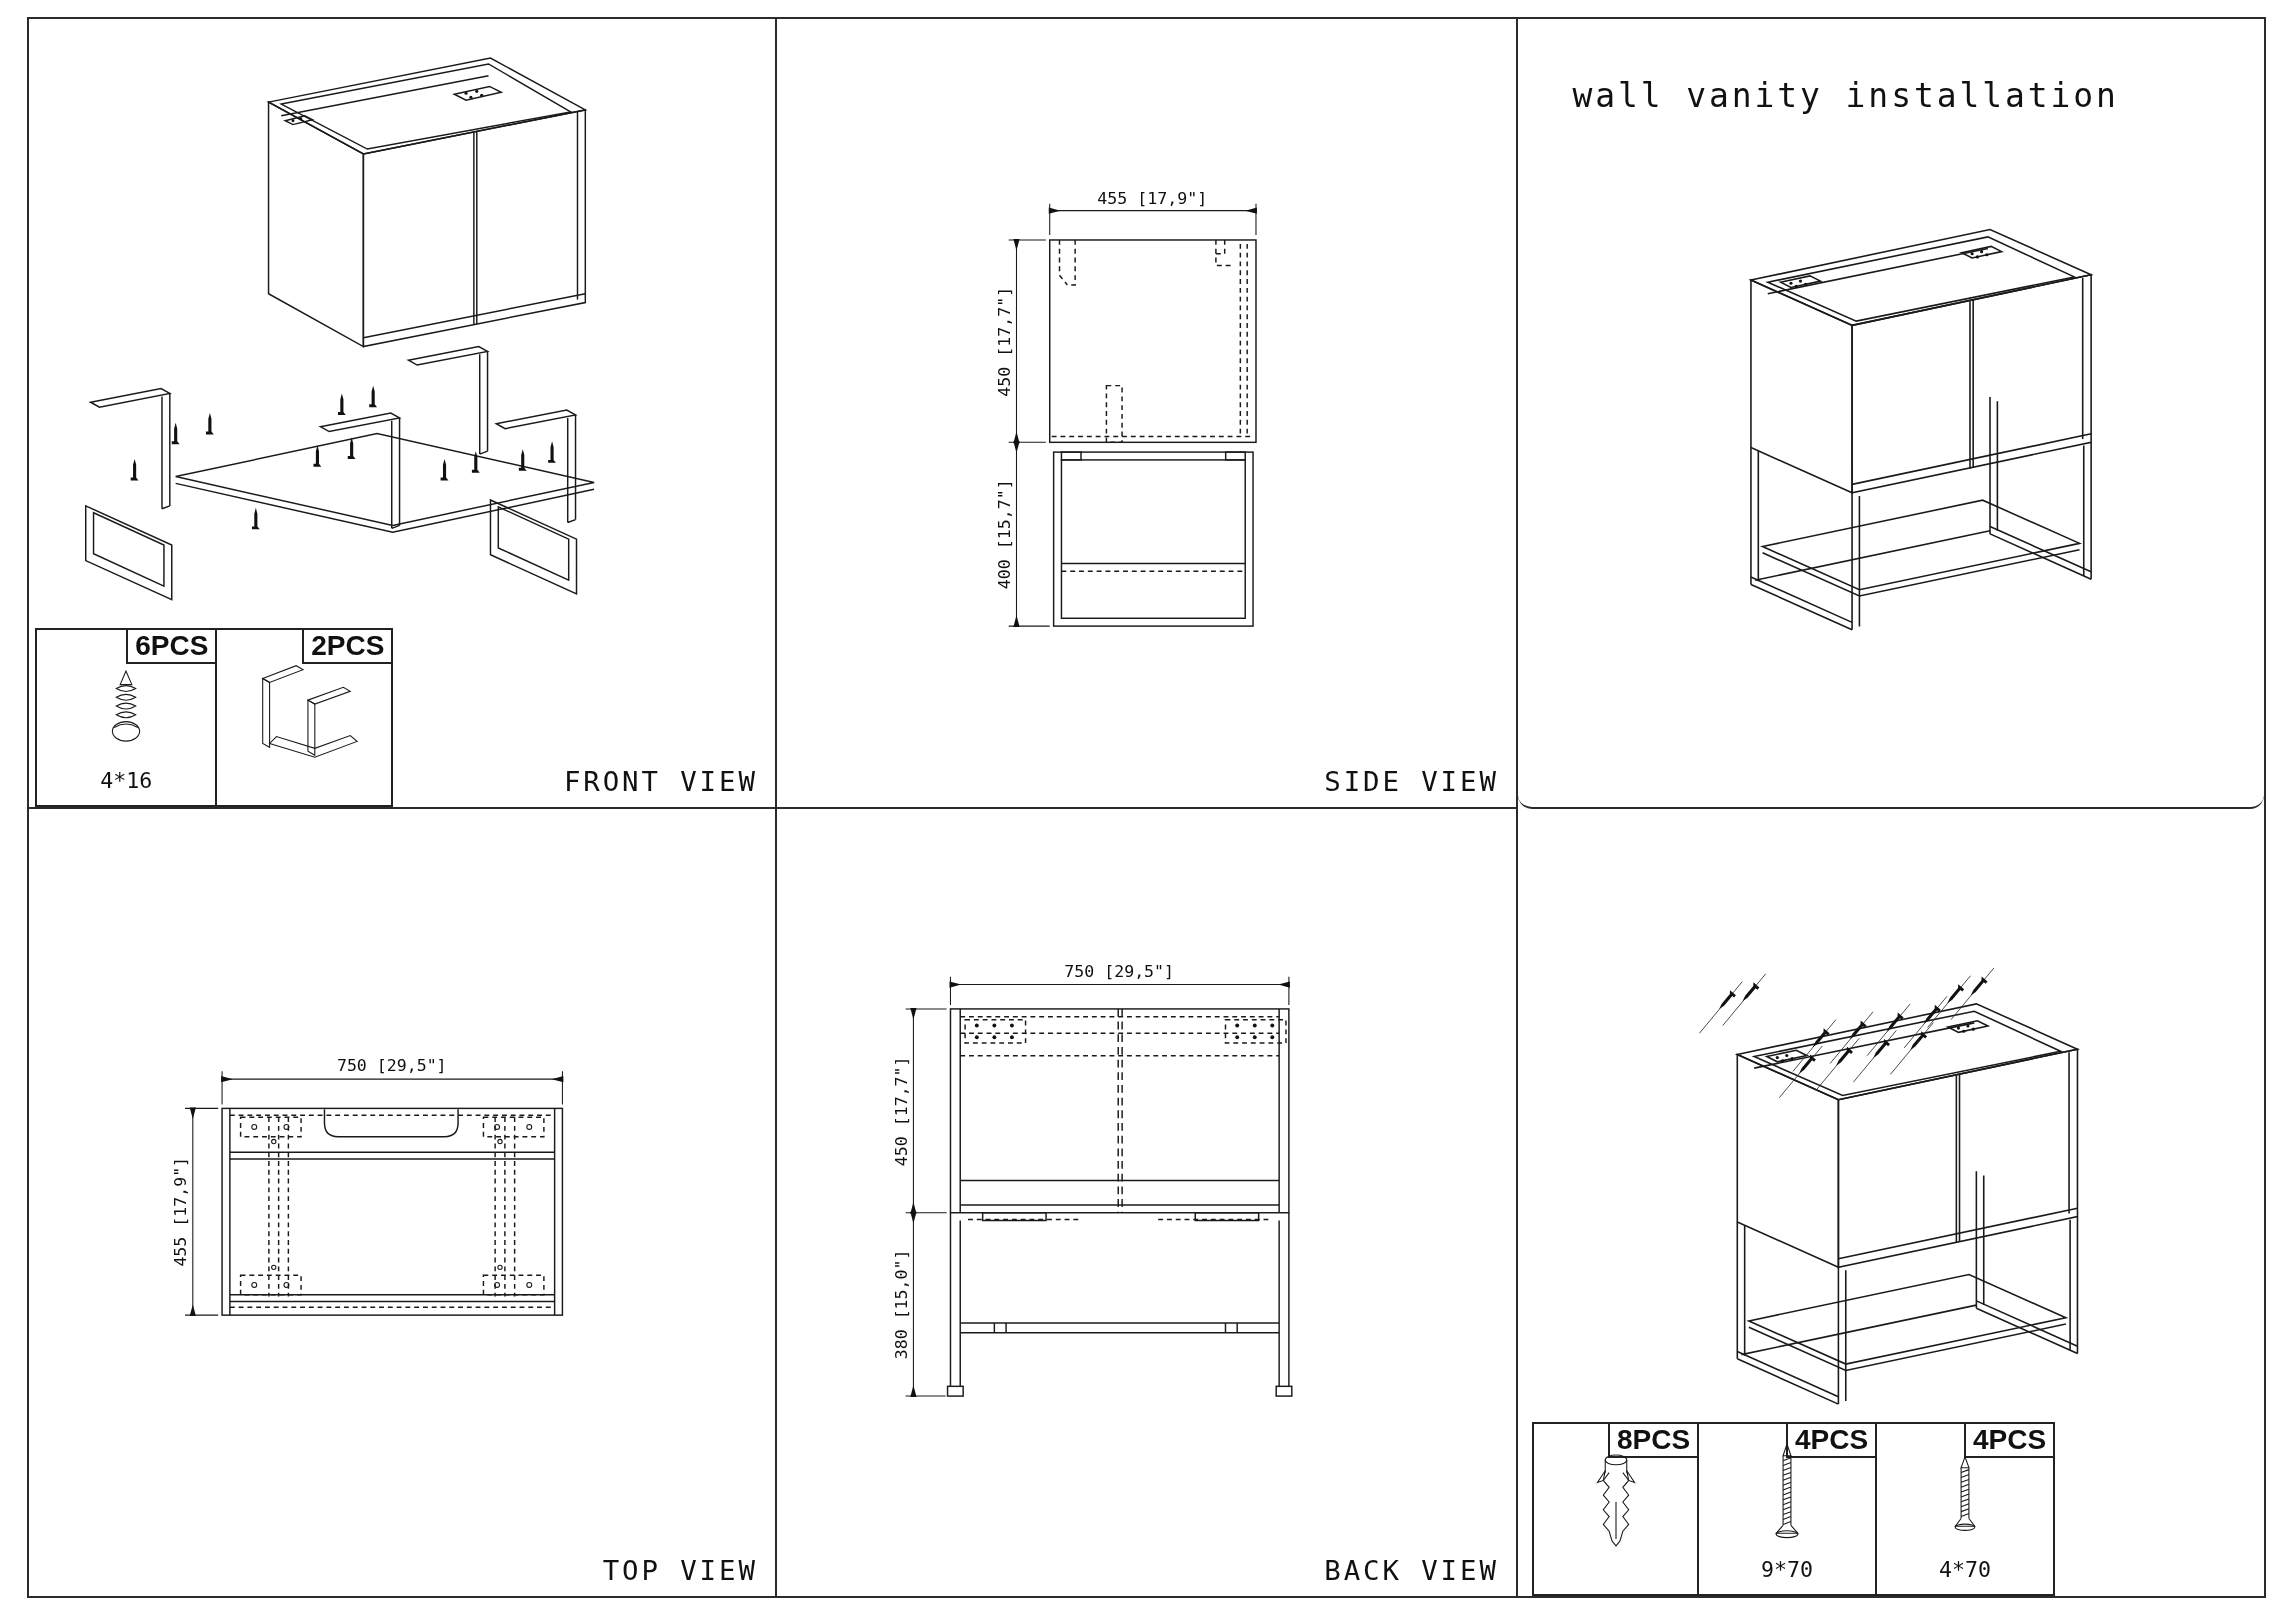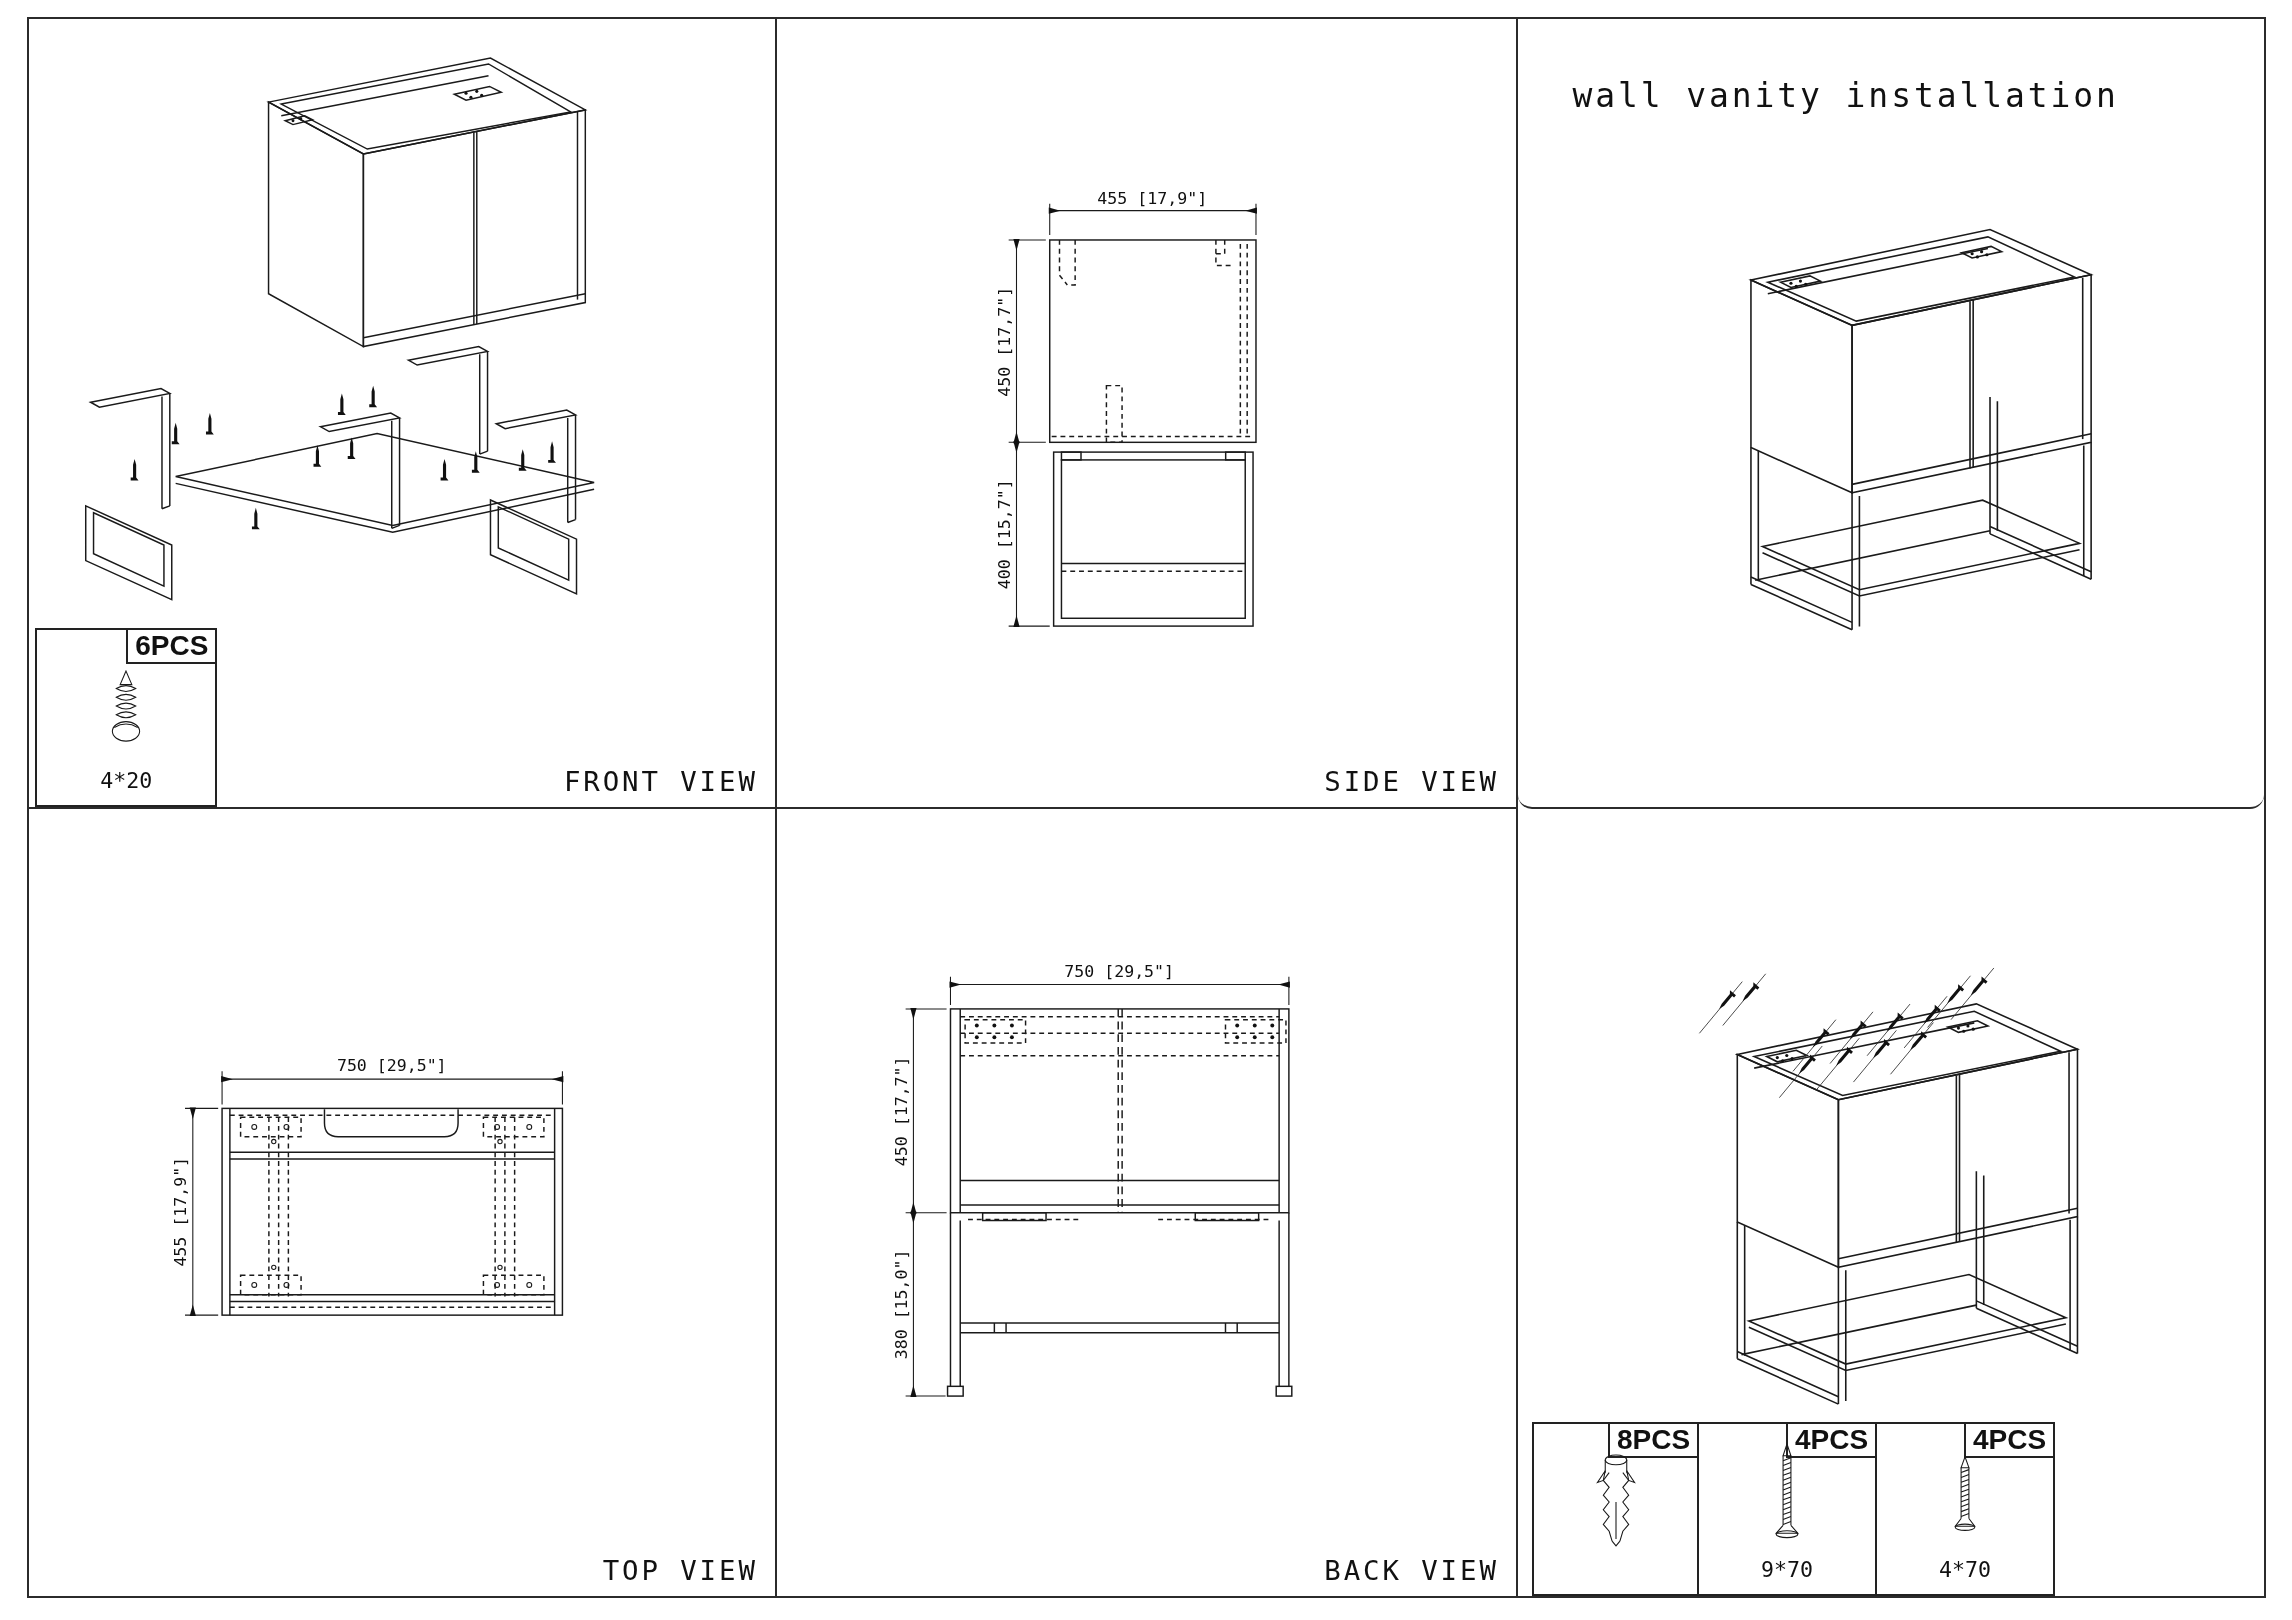--- a/index.html
+++ b/index.html
@@ -104,21 +104,35 @@
               <path d="M19,4 L13,18 L25,18 Z"></path>
               <path d="M9,22 q10,-6 20,0 q-10,6 -20,0 Z"></path>
               <path d="M9,31 q10,-6 20,0 q-10,6 -20,0 Z"></path>
               <path d="M9,40 q10,-6 20,0 q-10,6 -20,0 Z"></path>
               <path d="M9,49 q10,-6 20,0 q-10,6 -20,0 Z"></path>
               <ellipse cx="19" cy="66" rx="14" ry="10"></ellipse>
               <path d="M7,62 q12,-7 24,0"></path>
             </g>
           </svg>
         </div>
-        <div class="hw-size">4*20</div>
+        <div class="hw-size">4*16</div>
+      </div>
+      <div class="hw-box" style="width:178px;height:179px;">
+        <div class="hw-tag"><span>2PCS</span></div>
+        <div class="hw-icon">
+          <svg width="118" height="118" viewBox="0 0 120 120">
+            <g class="thin">
+              <path d="M18,30 l34,-13 l7,4 l-34,13 Z"></path>
+              <path d="M18,30 V96 l7,4 V34 Z"></path>
+              <path d="M64,52 l36,-13 l7,4 l-36,13 Z"></path>
+              <path d="M64,52 V104 l7,4 V56 Z"></path>
+              <path d="M25,96 l46,14 l43,-16 l-7,-6 l-36,13 l-39,-12 Z"></path>
+            </g>
+          </svg>
+        </div>
       </div>
     </div>
     <div class="view-label">FRONT VIEW</div>
   </div>
 
   <div class="panel p2">
     <svg class="draw" viewBox="0 0 756 806">
       <defs>
         <marker id="aS" markerWidth="14" markerHeight="10" refX="12" refY="5" orient="auto-start-reverse" markerUnits="userSpaceOnUse">
           <path d="M1,5 L13,1.8 L13,8.2 Z" fill="#111"></path>

